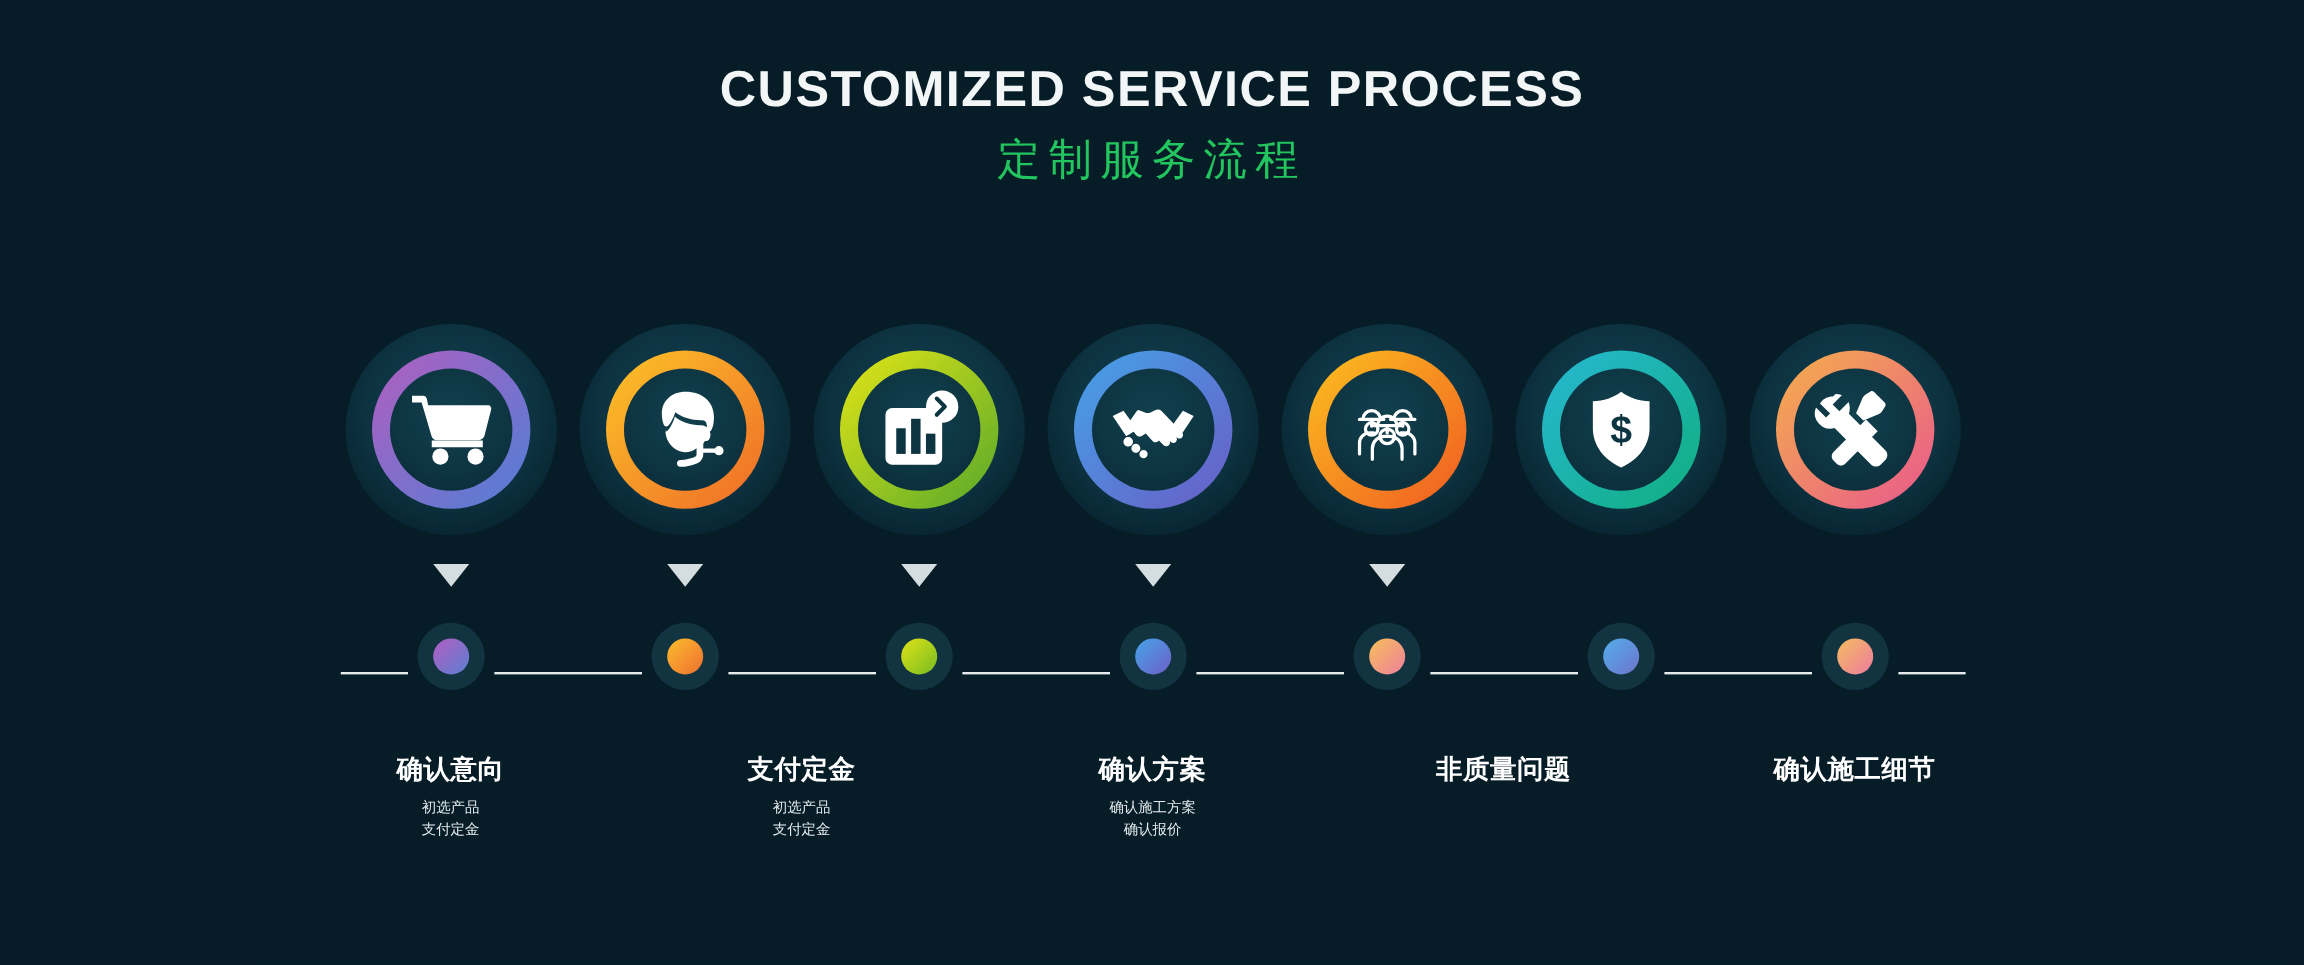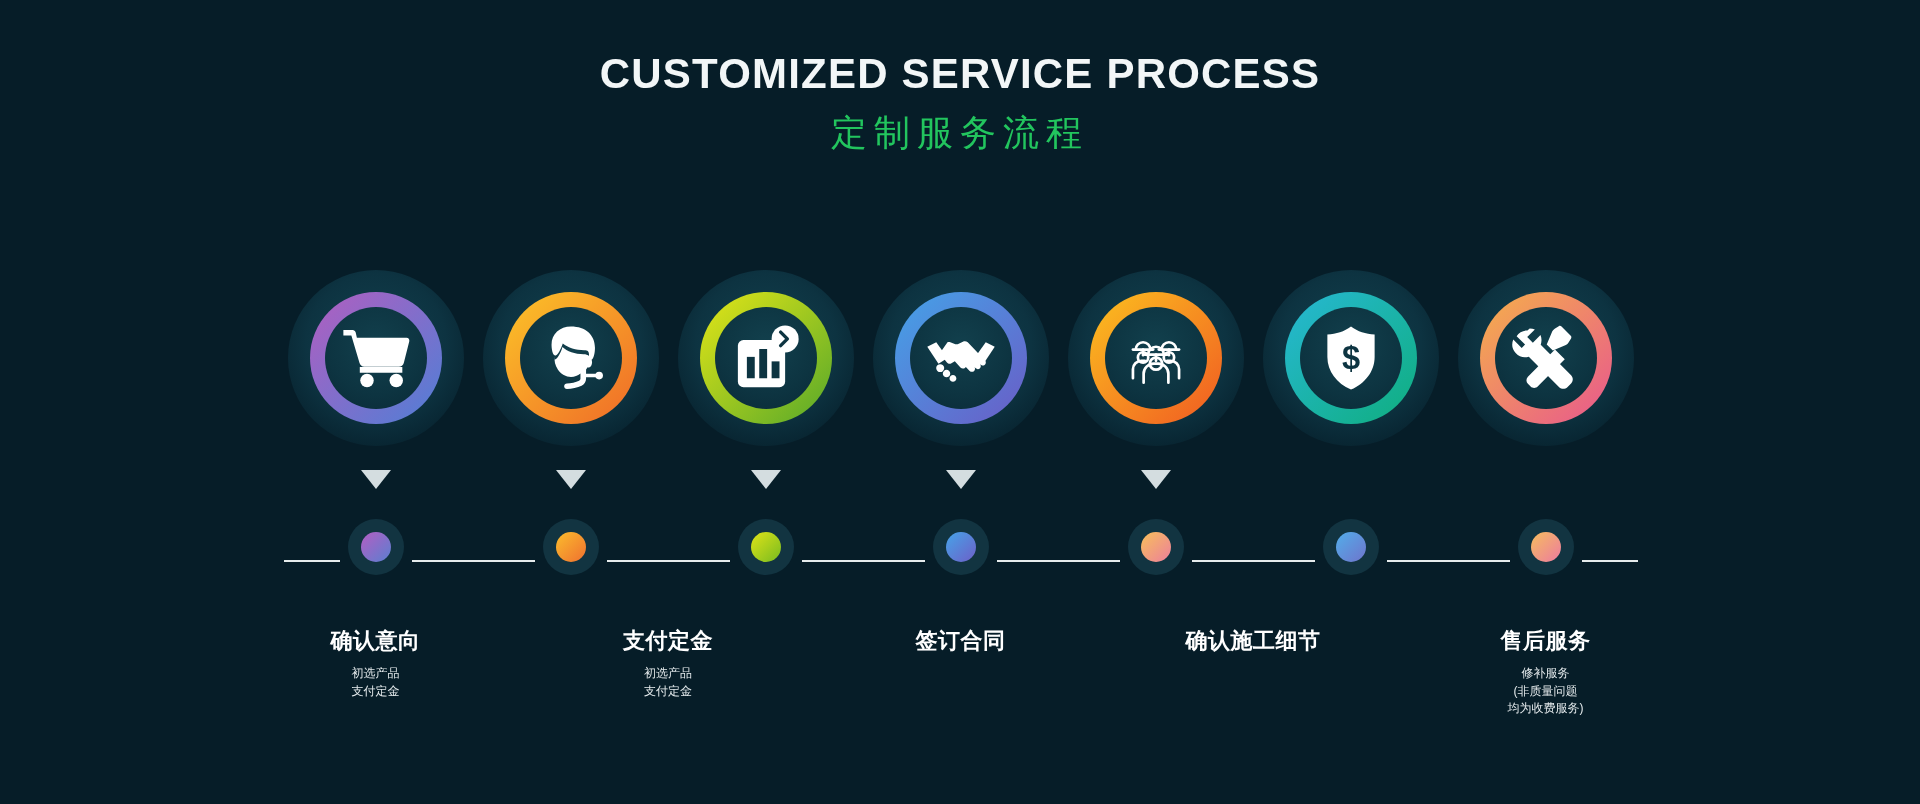--- a/index.html
+++ b/index.html
@@ -260,28 +260,27 @@
         </div>
       </div>
       <div class="lbl">
         <div class="t">支付定金</div>
         <div class="d">
           <div>初选产品</div>
           <div>支付定金</div>
         </div>
       </div>
       <div class="lbl">
-        <div class="t">签订合同</div>
+        <div class="t">确认方案</div>
+        <div class="d">
+          <div>确认施工方案</div>
+          <div>确认报价</div>
+        </div>
+      </div>
+      <div class="lbl">
+        <div class="t">非质量问题</div>
       </div>
       <div class="lbl">
         <div class="t">确认施工细节</div>
       </div>
-      <div class="lbl">
-        <div class="t">售后服务</div>
-        <div class="d">
-          <div>修补服务</div>
-          <div>(非质量问题</div>
-          <div>均为收费服务)</div>
-        </div>
-      </div>
     </div>
 
 </div>
 
 </body></html>

